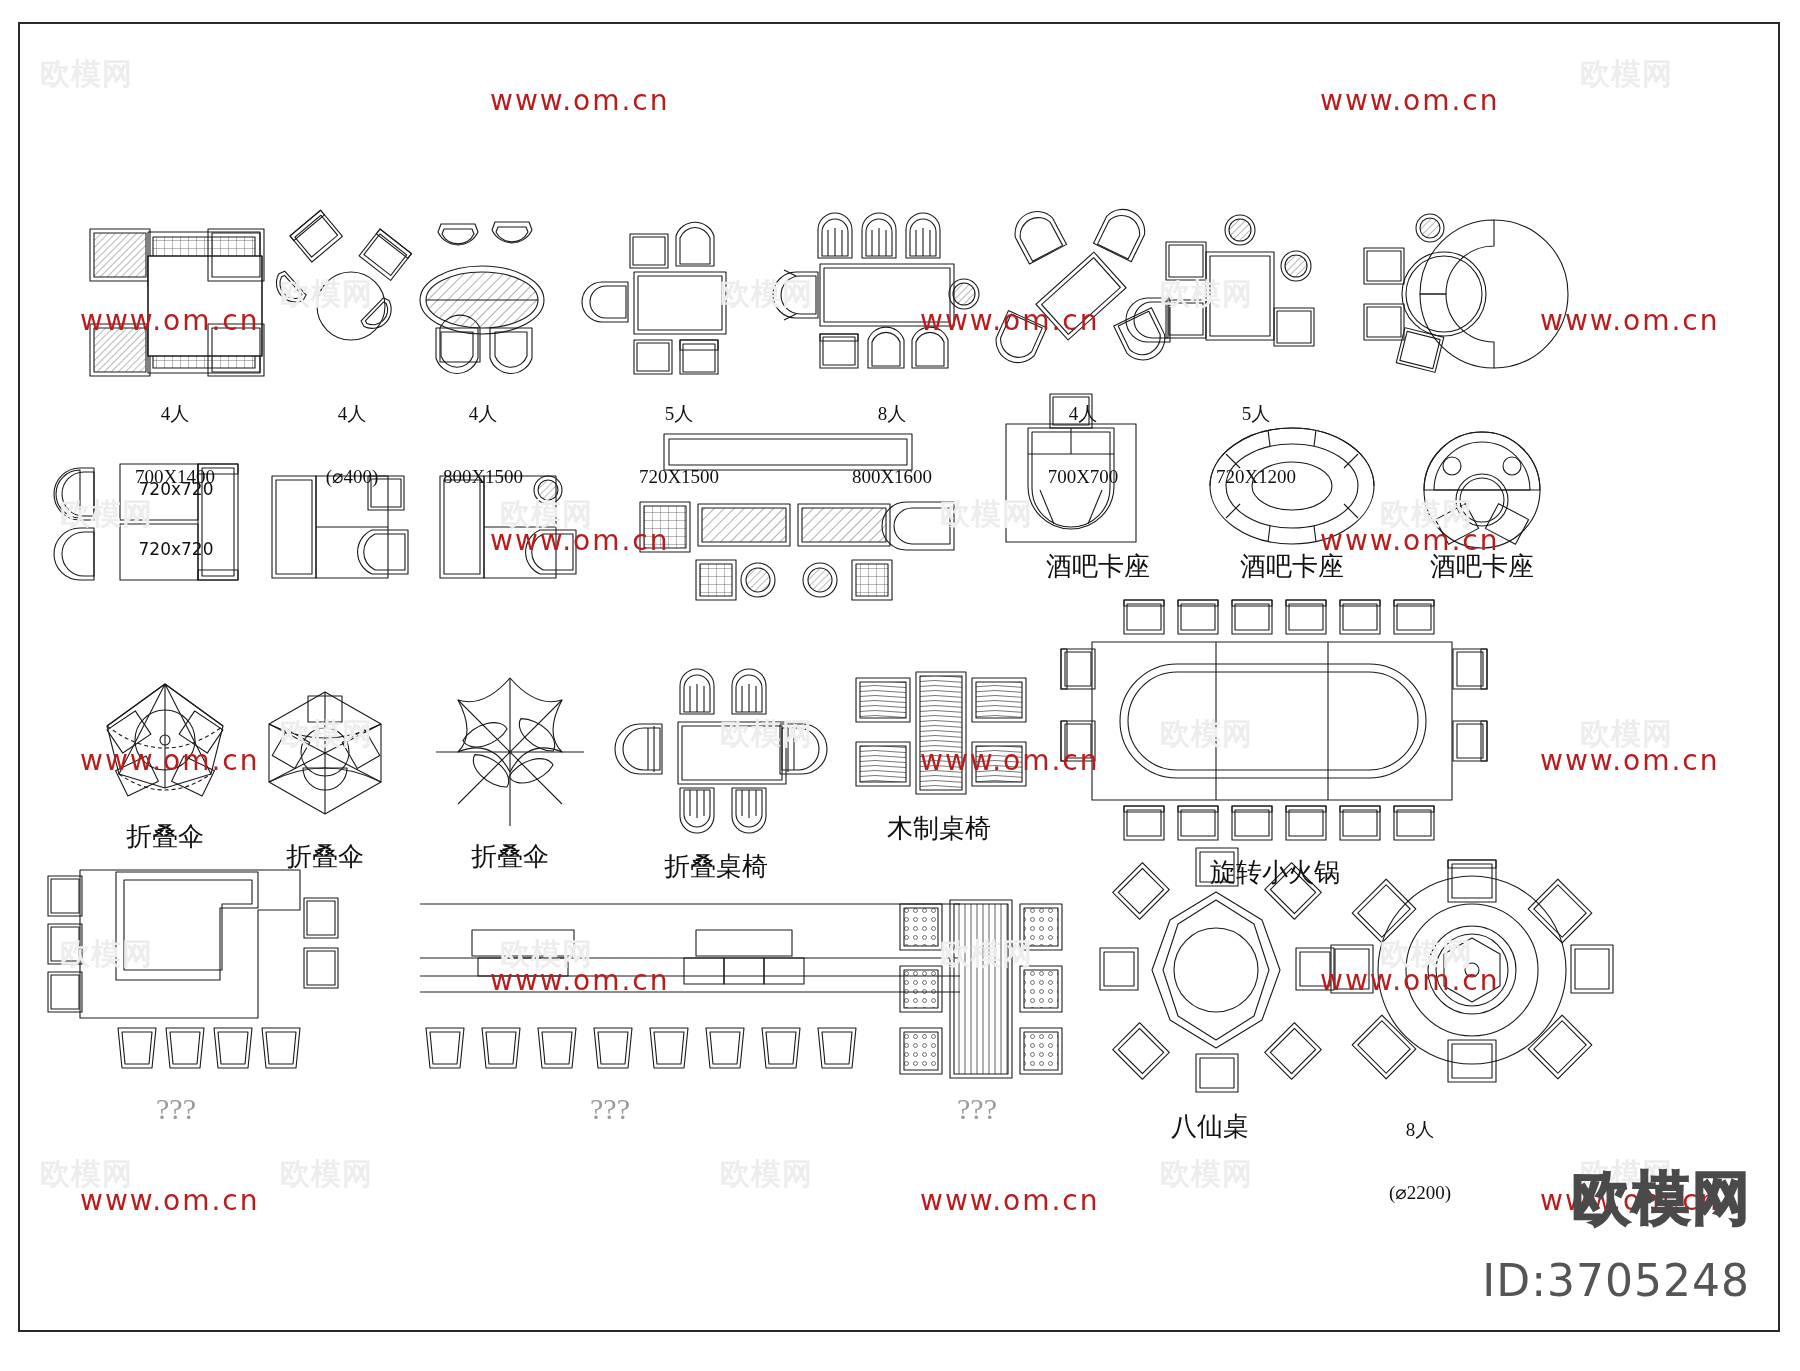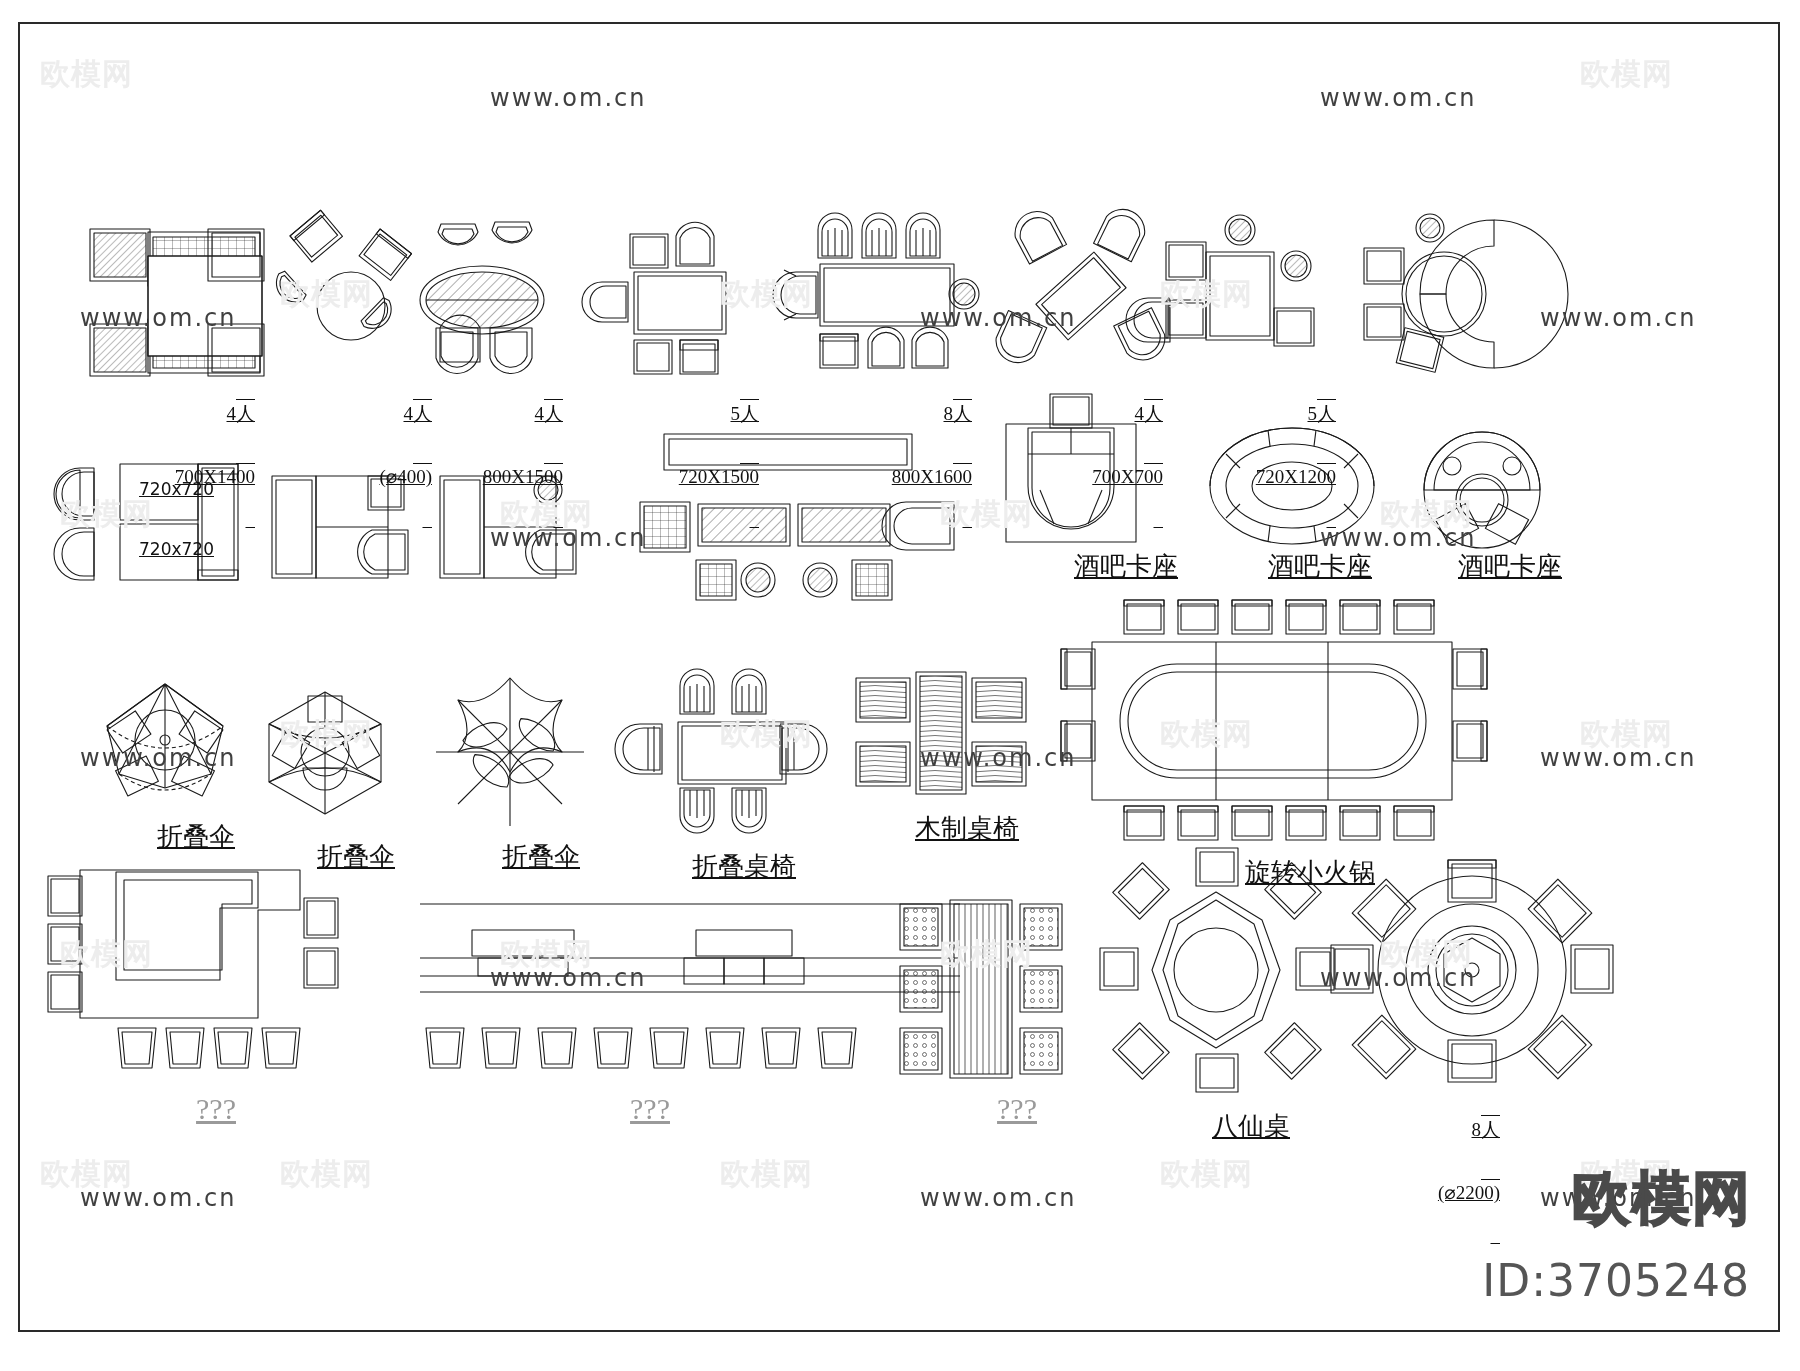--- a/index.html
+++ b/index.html
@@ -14,30 +14,30 @@
     border:2px solid #2a2a2a;background:#fff;box-sizing:border-box;overflow:hidden;
   }
   
   #wm{position:absolute;inset:0;pointer-events:none;z-index:5;}
   .wm-logo{
     position:absolute;color:#ededed;font-size:30px;font-weight:700;
     font-family:"DejaVu Sans","Liberation Sans",sans-serif;letter-spacing:1px;
     white-space:nowrap;
   }
   .wm-url{
-    position:absolute;color:#404040;font-size:24px;letter-spacing:2px;
+    position:absolute;color:#b91c1c;font-size:28px;letter-spacing:2px;
     font-family:"DejaVu Sans","Liberation Sans",sans-serif;white-space:nowrap;
   }
   
   #art{position:absolute;inset:0;z-index:2;}
   #art svg{position:absolute;left:0;top:0;}
   
   .lbl{
-    position:absolute;z-index:8;text-align:right;white-space:pre;
-    line-height:1.12;color:#111;text-decoration:underline;
+    position:absolute;z-index:8;text-align:center;white-space:pre;
+    line-height:1.12;color:#111;
   }
   .lbl.dim{font-size:19px;font-family:"Liberation Serif","DejaVu Serif",serif;}
   .lbl.cn{font-size:26px;font-family:"DejaVu Sans","Liberation Sans",sans-serif;}
   .lbl.qm{font-size:30px;font-family:"Liberation Serif",serif;color:#9a9a9a;}
   .lbl.inbox{font-size:17px;font-family:"DejaVu Sans",sans-serif;margin-left:16px;}
   
   #title{
     position:absolute;z-index:9;left:0;right:0;top:48px;text-align:center;
     font-family:"DejaVu Sans","Liberation Sans",sans-serif;
     font-size:92px;font-weight:700;letter-spacing:6px;color:#0b0b0b;

